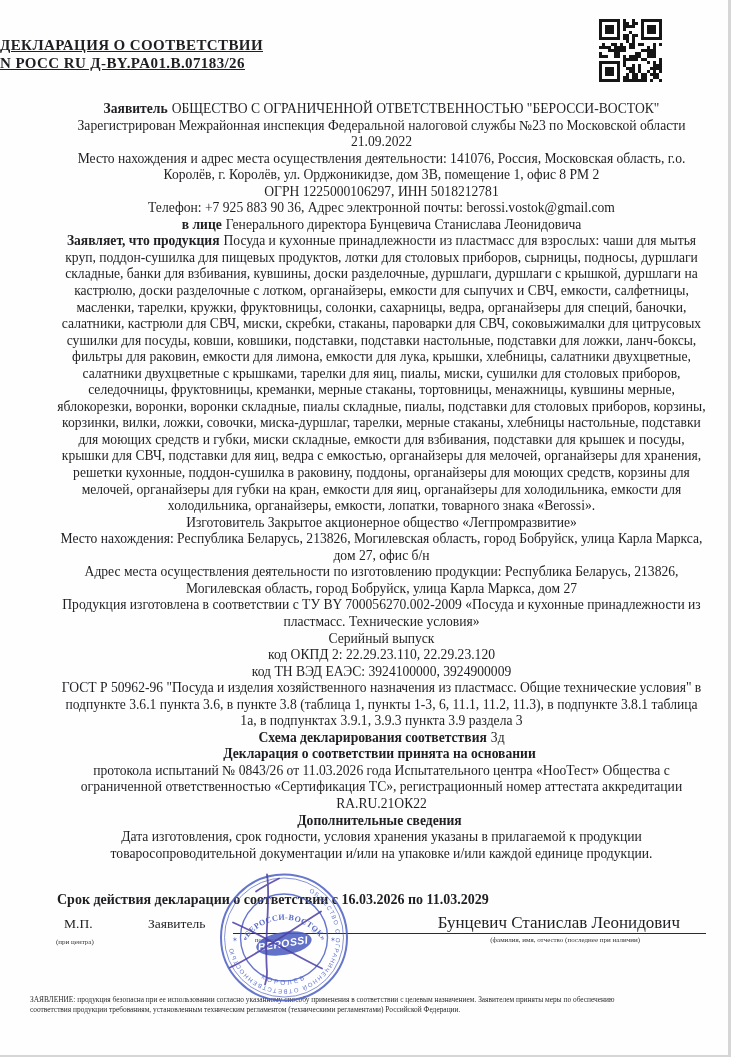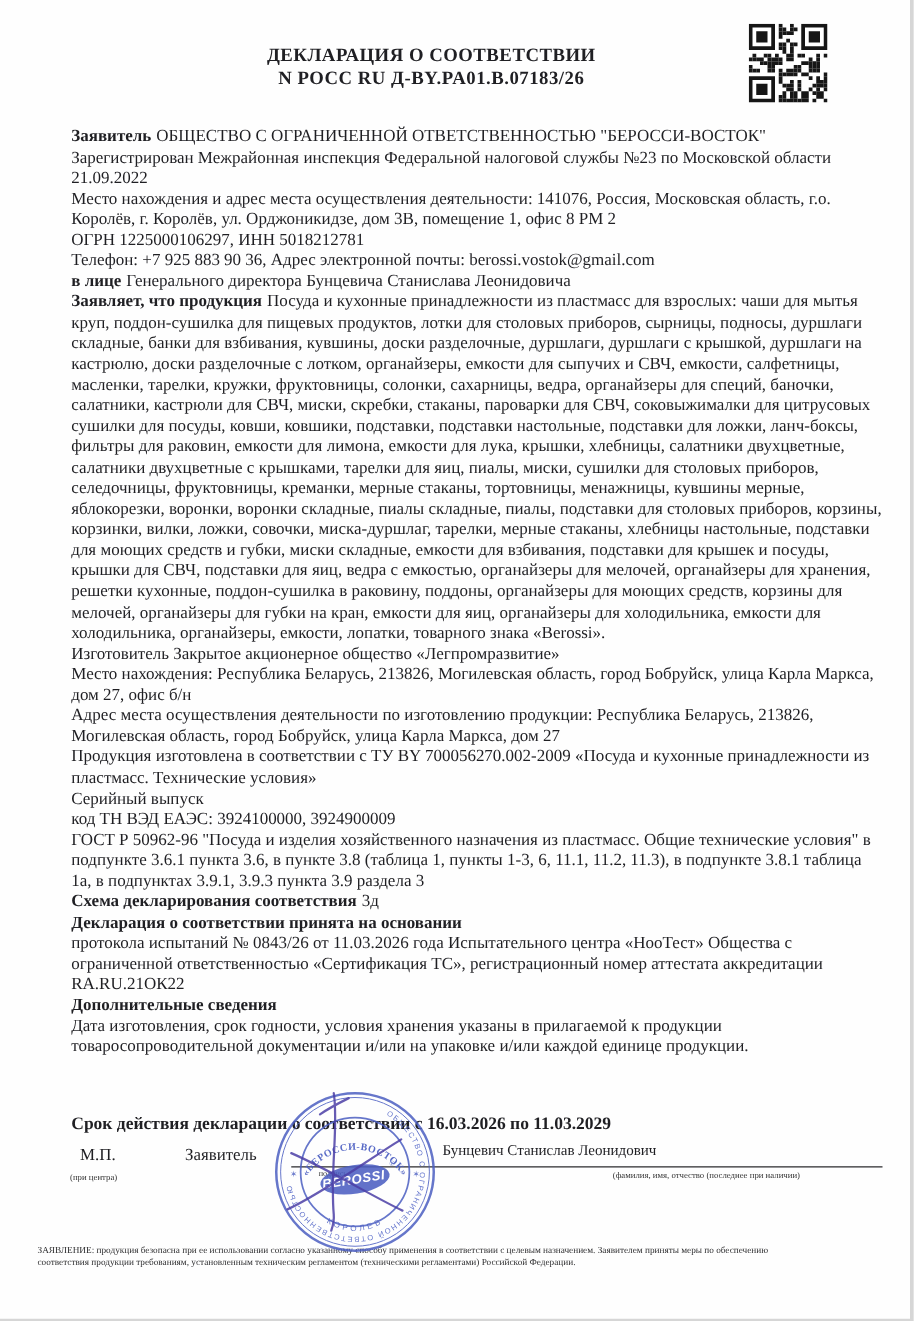--- a/index.html
+++ b/index.html
@@ -6,38 +6,38 @@
   .page{
     position:relative;
     width:731px;height:1057px;
     background:#fefefe;
     overflow:hidden;
     font-family:"Liberation Serif","DejaVu Serif",serif;
     color:#1f1f23;
     box-shadow:inset -3px -2px 0 #d6d6d6;
   }
   
-  .header{position:absolute;top:36px;left:0;width:690px;text-align:center;}
+  .header{position:absolute;top:36px;left:0;width:690px;text-align:left;text-decoration:underline;}
   .title-line{font-weight:bold;font-size:15px;line-height:18px;letter-spacing:.4px;}
   
   .qr{position:absolute;top:19px;left:599px;width:63px;height:63px;}
   
   .body{position:absolute;top:101px;left:57px;width:649px;font-size:13.6px;line-height:16.55px;}
-  .para{margin:0;}
+  .para{margin:0;text-align:center;}
   .plabel{font-weight:bold;margin-right:4px;}
   
   .validity{position:absolute;top:892px;left:57px;width:649px;font-weight:bold;font-size:14px;}
   
   .sigrow{position:absolute;top:915px;left:0;width:731px;height:40px;font-size:13.5px;}
   .mp{position:absolute;left:64px;top:1px;}
   .mp-note{position:absolute;left:56px;top:23px;font-size:7px;color:#333;}
   .applicant{position:absolute;left:148px;top:1px;}
   .sig-line{position:absolute;left:233px;top:18px;width:473px;border-bottom:1.2px solid #2b2b2e;height:0;}
   .sig-caption{position:absolute;left:255px;top:21px;font-size:6.5px;color:#333;}
-  .signame{position:absolute;left:354px;top:-2px;width:326px;text-align:left;font-size:12px;}
+  .signame{position:absolute;left:354px;top:-2px;width:326px;text-align:right;font-size:17px;}
   .name-caption{position:absolute;left:340px;top:21px;width:300px;text-align:right;font-size:7px;color:#333;}
   
   .fineprint{position:absolute;top:947px;left:30px;width:684px;font-size:7.4px;line-height:10px;color:#2c2c2e;margin-top:48px;}
   
   .stampwrap{position:absolute;left:218px;top:871px;width:132px;height:133px;pointer-events:none;}
   .stampwrap svg{display:block;}
 </style>
 </head>
 <body>
 
@@ -200,20 +200,21 @@
       <div class="para"><span>Место нахождения и адрес места осуществления деятельности: 141076, Россия, Московская область, г.о. Королёв, г. Королёв, ул. Орджоникидзе, дом 3В, помещение 1, офис 8 РМ 2</span></div>
       <div class="para"><span>ОГРН 1225000106297, ИНН 5018212781</span></div>
       <div class="para"><span>Телефон: +7 925 883 90 36, Адрес электронной почты: berossi.vostok@gmail.com</span></div>
       <div class="para"><span class="plabel">в лице</span><span>Генерального директора Бунцевича Станислава Леонидовича</span></div>
       <div class="para"><span class="plabel">Заявляет, что продукция</span><span>Посуда и кухонные принадлежности из пластмасс для взрослых: чаши для мытья круп, поддон-сушилка для пищевых продуктов, лотки для столовых приборов, сырницы, подносы, дуршлаги складные, банки для взбивания, кувшины, доски разделочные, дуршлаги, дуршлаги с крышкой, дуршлаги на кастрюлю, доски разделочные с лотком, органайзеры, емкости для сыпучих и СВЧ, емкости, салфетницы, масленки, тарелки, кружки, фруктовницы, солонки, сахарницы, ведра, органайзеры для специй, баночки, салатники, кастрюли для СВЧ, миски, скребки, стаканы, пароварки для СВЧ, соковыжималки для цитрусовых сушилки для посуды, ковши, ковшики, подставки, подставки настольные, подставки для ложки, ланч-боксы, фильтры для раковин, емкости для лимона, емкости для лука, крышки, хлебницы, салатники двухцветные, салатники двухцветные с крышками, тарелки для яиц, пиалы, миски, сушилки для столовых приборов, селедочницы, фруктовницы, креманки, мерные стаканы, тортовницы, менажницы, кувшины мерные, яблокорезки, воронки, воронки складные, пиалы складные, пиалы, подставки для столовых приборов, корзины, корзинки, вилки, ложки, совочки, миска-дуршлаг, тарелки, мерные стаканы, хлебницы настольные, подставки для моющих средств и губки, миски складные, емкости для взбивания, подставки для крышек и посуды, крышки для СВЧ, подставки для яиц, ведра с емкостью, органайзеры для мелочей, органайзеры для хранения, решетки кухонные, поддон-сушилка в раковину, поддоны, органайзеры для моющих средств, корзины для мелочей, органайзеры для губки на кран, емкости для яиц, органайзеры для холодильника, емкости для холодильника, органайзеры, емкости, лопатки, товарного знака «Berossi».</span></div>
       <div class="para"><span>Изготовитель Закрытое акционерное общество «Легпромразвитие»</span></div>
       <div class="para"><span>Место нахождения: Республика Беларусь, 213826, Могилевская область, город Бобруйск, улица Карла Маркса, дом 27, офис б/н</span></div>
       <div class="para"><span>Адрес места осуществления деятельности по изготовлению продукции: Республика Беларусь, 213826, Могилевская область, город Бобруйск, улица Карла Маркса, дом 27</span></div>
       <div class="para"><span>Продукция изготовлена в соответствии с ТУ BY 700056270.002-2009 «Посуда и кухонные принадлежности из пластмасс. Технические условия»</span></div>
       <div class="para"><span>Серийный выпуск</span></div>
+      <div class="para"><span>код ОКПД 2: 22.29.23.110, 22.29.23.120</span></div>
       <div class="para"><span>код ТН ВЭД ЕАЭС: 3924100000, 3924900009</span></div>
       <div class="para"><span>ГОСТ Р 50962-96 "Посуда и изделия хозяйственного назначения из пластмасс. Общие технические условия" в подпункте 3.6.1 пункта 3.6, в пункте 3.8 (таблица 1, пункты 1-3, 6, 11.1, 11.2, 11.3), в подпункте 3.8.1 таблица 1а, в подпунктах 3.9.1, 3.9.3 пункта 3.9 раздела 3</span></div>
       <div class="para"><span class="plabel">Схема декларирования соответствия</span><span>3д</span></div>
       <div class="para"><span class="plabel">Декларация о соответствии принята на основании</span></div>
       <div class="para"><span>протокола испытаний № 0843/26 от 11.03.2026 года Испытательного центра «НооТест» Общества с ограниченной ответственностью «Сертификация ТС», регистрационный номер аттестата аккредитации RA.RU.21ОК22</span></div>
       <div class="para"><span class="plabel">Дополнительные сведения</span></div>
       <div class="para"><span>Дата изготовления, срок годности, условия хранения указаны в прилагаемой к продукции товаросопроводительной документации и/или на упаковке и/или каждой единице продукции.</span></div>
     </div>
 
   <div class="validity">Срок действия декларации о соответствии с 16.03.2026 по 11.03.2029</div>

